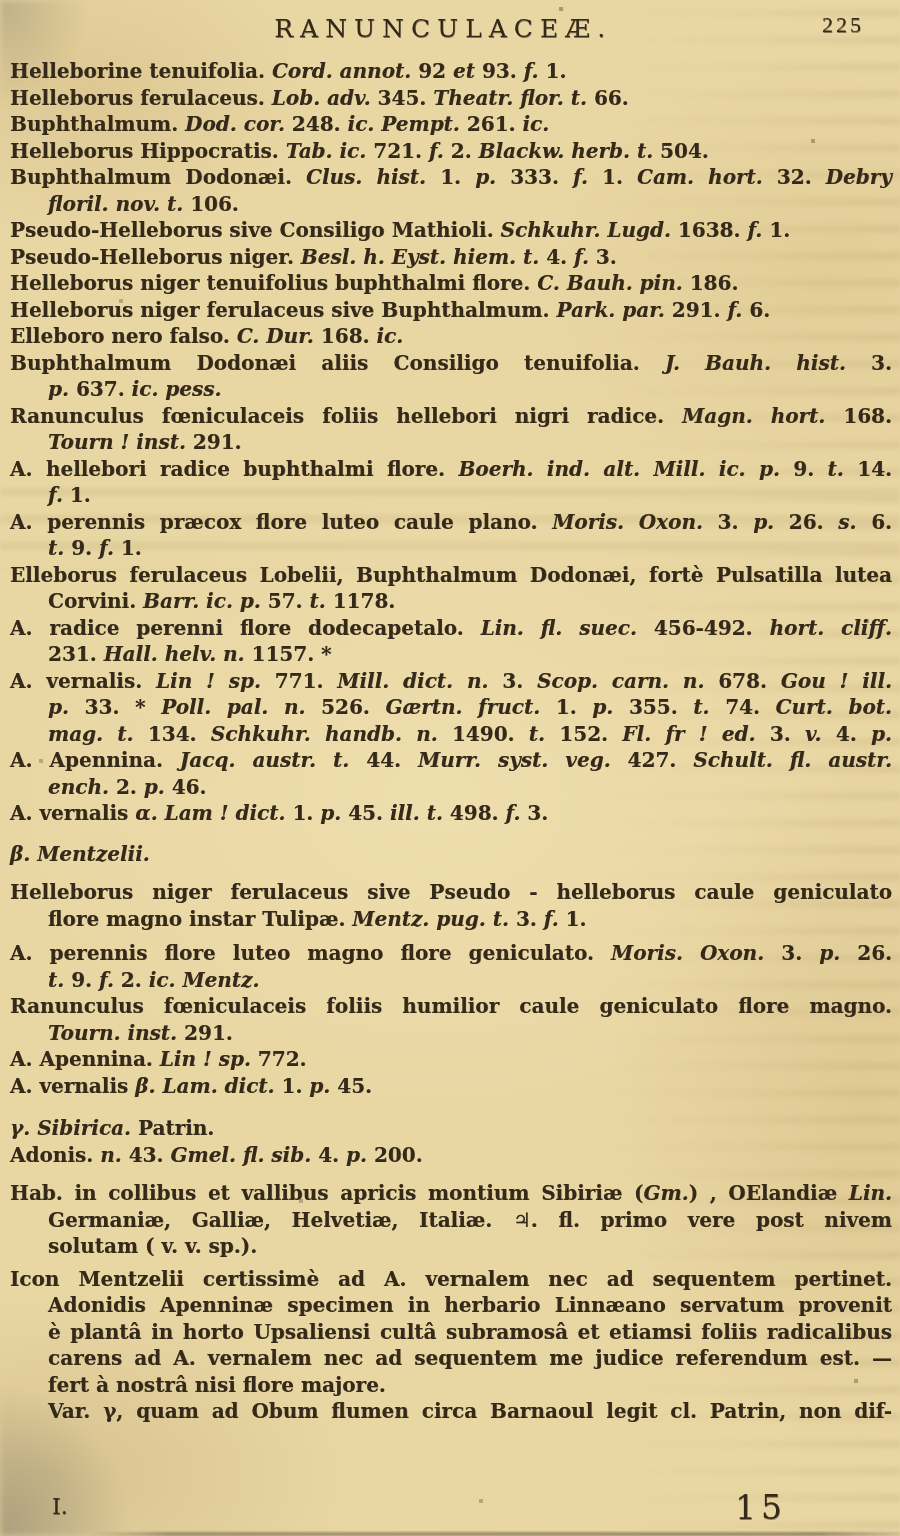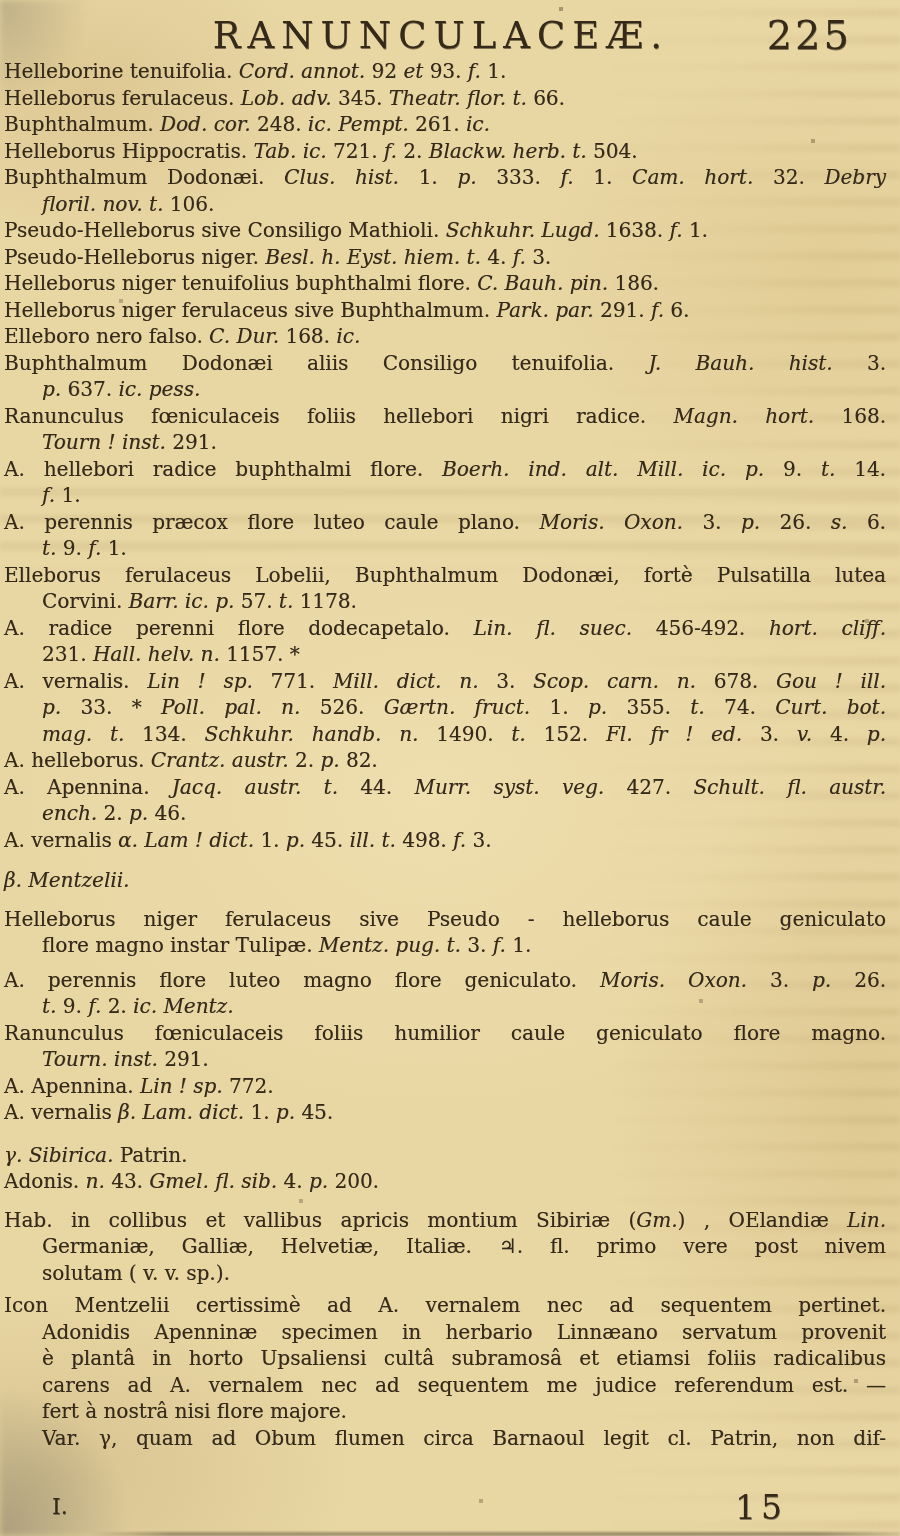--- a/index.html
+++ b/index.html
@@ -13,29 +13,30 @@
       radial-gradient(ellipse 420px 320px at 92% 18%, rgba(220,196,138,0.5), transparent 70%),
       radial-gradient(ellipse 560px 420px at 48% 52%, rgba(246,230,184,0.5), transparent 75%),
       radial-gradient(ellipse 360px 520px at 96% 72%, rgba(212,186,128,0.45), transparent 70%),
       radial-gradient(ellipse 430px 260px at 6% 96%, rgba(198,176,126,0.5), transparent 70%);
   }
   .page{position:absolute;inset:0;}
   
   .header{position:absolute;top:12px;left:10px;right:10px;height:46px;z-index:2;}
   .title{
     position:absolute;left:50%;transform:translateX(-52%);top:2px;
-    font-size:37px;letter-spacing:7px;white-space:nowrap;
+    font-size:25px;letter-spacing:7px;white-space:nowrap;
     text-shadow:0.4px 0.5px 0 rgba(46,35,20,0.55);
   }
   .pagenum{
-    position:absolute;right:38px;top:0;font-size:40px;letter-spacing:3px;
+    position:absolute;right:26px;top:0;font-size:22px;letter-spacing:3px;
     text-shadow:0.4px 0.5px 0 rgba(46,35,20,0.55);
+    font-family:Liberation Serif, serif;
   }
   
-  .page-body{position:absolute;top:58px;left:4px;width:882px;z-index:2;}
+  .page-body{position:absolute;top:58px;left:10px;width:882px;z-index:2;font-weight:bold;}
   .line{
     height:26.5px;line-height:26.5px;font-size:20px;white-space:nowrap;
     text-shadow:0.35px 0.45px 0 rgba(46,35,20,0.45);
   }
   .line.j{text-align:justify;text-align-last:justify;}
   .line.ind{padding-left:38px;}
   .it{font-style:italic;}
   .sym{font-family:"DejaVu Sans", sans-serif;}
   
   .sig{position:absolute;left:52px;top:1494px;font-size:22px;z-index:2;
@@ -106,21 +107,20 @@
       <div class="line ind"><span class="it ">f. </span><span class="">1.</span></div>
       <div class="line j"><span class="">A. perennis præcox flore luteo caule plano. </span><span class="it ">Moris. Oxon. </span><span class="">3. </span><span class="it ">p. </span><span class="">26. </span><span class="it ">s. </span><span class="">6.</span></div>
       <div class="line ind"><span class="it ">t. </span><span class="">9. </span><span class="it ">f. </span><span class="">1.</span></div>
       <div class="line j"><span class="">Elleborus ferulaceus Lobelii, Buphthalmum Dodonæi, fortè Pulsatilla lutea</span></div>
       <div class="line ind"><span class="">Corvini. </span><span class="it ">Barr. ic. p. </span><span class="">57. </span><span class="it ">t. </span><span class="">1178.</span></div>
       <div class="line j"><span class="">A. radice perenni flore dodecapetalo. </span><span class="it ">Lin. fl. suec. </span><span class="">456-492. </span><span class="it ">hort. cliff.</span></div>
       <div class="line ind"><span class="">231. </span><span class="it ">Hall. helv. n. </span><span class="">1157. *</span></div>
       <div class="line j"><span class="">A. vernalis. </span><span class="it ">Lin ! sp. </span><span class="">771. </span><span class="it ">Mill. dict. n. </span><span class="">3. </span><span class="it ">Scop. carn. n. </span><span class="">678. </span><span class="it ">Gou ! ill.</span></div>
       <div class="line ind j"><span class="it ">p. </span><span class="">33. * </span><span class="it ">Poll. pal. n. </span><span class="">526. </span><span class="it ">Gærtn. fruct. </span><span class="">1. </span><span class="it ">p. </span><span class="">355. </span><span class="it ">t. </span><span class="">74. </span><span class="it ">Curt. bot.</span></div>
       <div class="line ind j"><span class="it ">mag. t. </span><span class="">134. </span><span class="it ">Schkuhr. handb. n. </span><span class="">1490. </span><span class="it ">t. </span><span class="">152. </span><span class="it ">Fl. fr ! ed. </span><span class="">3. </span><span class="it ">v. </span><span class="">4. </span><span class="it ">p.</span></div>
-      <div class="line"><span class="">A. helleborus. </span><span class="it ">Crantz. austr. </span><span class="">2. </span><span class="it ">p. </span><span class="">82.</span></div>
       <div class="line j"><span class="">A. Apennina. </span><span class="it ">Jacq. austr. t. </span><span class="">44. </span><span class="it ">Murr. syst. veg. </span><span class="">427. </span><span class="it ">Schult. fl. austr.</span></div>
       <div class="line ind"><span class="it ">ench. </span><span class="">2. </span><span class="it ">p. </span><span class="">46.</span></div>
       <div class="line"><span class="">A. vernalis </span><span class="it ">α. Lam ! dict. </span><span class="">1. </span><span class="it ">p. </span><span class="">45. </span><span class="it ">ill. t. </span><span class="">498. </span><span class="it ">f. </span><span class="">3.</span></div>
       <div class="line" style="margin-top: 14px;"><span class="it ">β. Mentzelii.</span></div>
       <div class="line j" style="margin-top: 12px;"><span class="">Helleborus niger ferulaceus sive Pseudo - helleborus caule geniculato</span></div>
       <div class="line ind"><span class="">flore magno instar Tulipæ. </span><span class="it ">Mentz. pug. t. </span><span class="">3. </span><span class="it ">f. </span><span class="">1.</span></div>
       <div class="line j" style="margin-top: 8px;"><span class="">A. perennis flore luteo magno flore geniculato. </span><span class="it ">Moris. Oxon. </span><span class="">3. </span><span class="it ">p. </span><span class="">26.</span></div>
       <div class="line ind"><span class="it ">t. </span><span class="">9. </span><span class="it ">f. </span><span class="">2. </span><span class="it ">ic. Mentz.</span></div>
       <div class="line j"><span class="">Ranunculus fœniculaceis foliis humilior caule geniculato flore magno.</span></div>
       <div class="line ind"><span class="it ">Tourn. inst. </span><span class="">291.</span></div>

